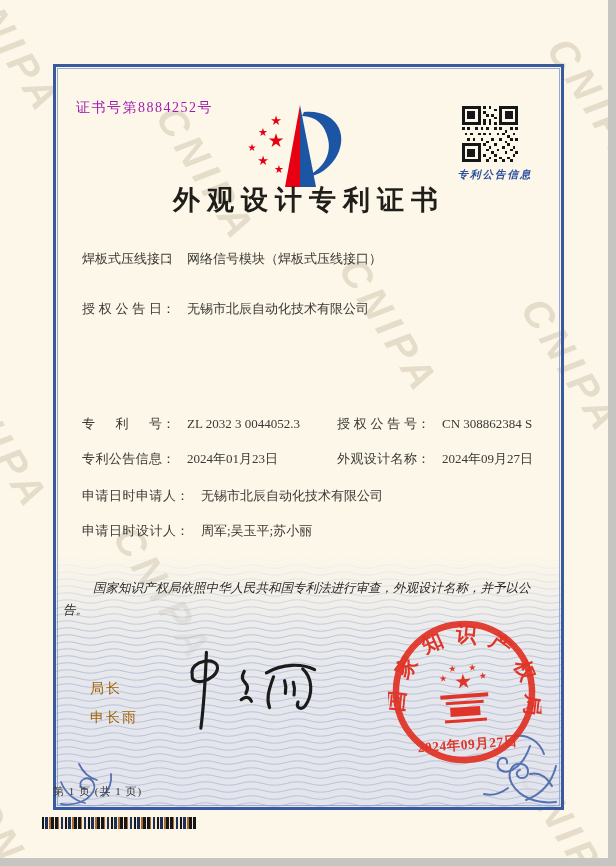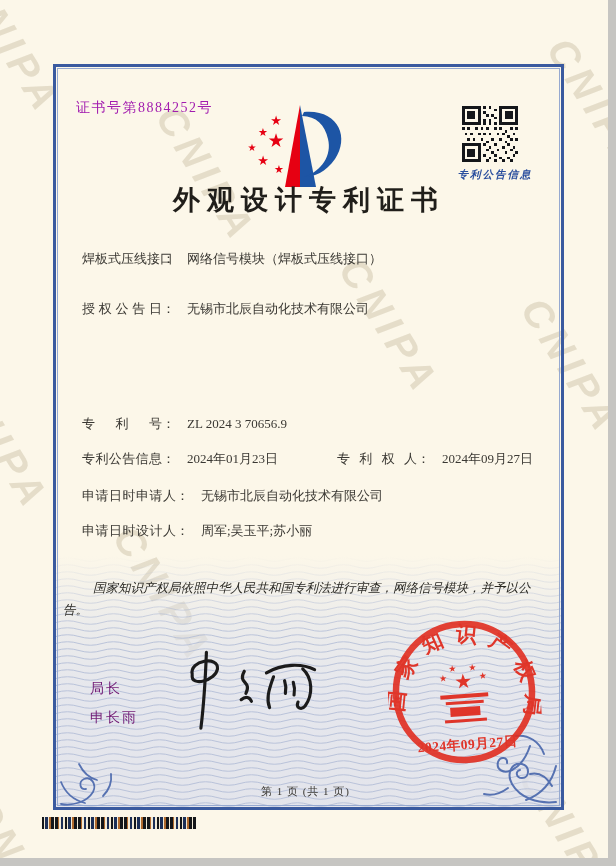--- a/index.html
+++ b/index.html
@@ -59,26 +59,26 @@
   .lbl.wide{width:94px;font-family:Liberation Mono, monospace;}
   .val{margin-left:12px;}
   .col2{position:absolute;left:255px;top:0;white-space:nowrap;}
   .statement{
     position:absolute;left:63px;top:578px;width:486px;font-size:12.5px;line-height:21.5px;
     font-style:italic;color:#2a2924;z-index:4;
   }
   .statement .l1{text-indent:2.4em;}
   .signer{
     position:absolute;left:90px;top:674px;font-family:"Liberation Sans","DejaVu Sans",sans-serif;
-    font-size:14px;color:#701a75;letter-spacing:2px;line-height:29px;z-index:4;
+    font-size:14px;color:#a16207;letter-spacing:2px;line-height:29px;z-index:4;
   }
   .signature{position:absolute;left:178px;top:645px;z-index:4;}
   .seal{position:absolute;left:388px;top:616px;width:152px;height:152px;z-index:5;transform:rotate(-4deg);opacity:0.94;}
   .page-num{
-    position:absolute;left:53px;top:784px;width:505px;text-align:center;
+    position:absolute;left:53px;top:784px;width:505px;text-align:left;
     font-size:11px;color:#3a3833;z-index:4;letter-spacing:1px;
   }
   .barcode{
     position:absolute;left:42px;top:817px;width:154px;height:12px;z-index:4;
     background:repeating-linear-gradient(90deg,
       #14161a 0 2px,#f2ead6 2px 3px,#1c2f57 3px 6px,#f2ead6 6px 7px,
       #b06a2e 7px 9px,#14161a 9px 12px,#f2ead6 12px 13px,#14161a 13px 16px,
       #b06a2e 16px 17px,#f2ead6 17px 19px,#1c2f57 19px 21px,#f2ead6 21px 23px);
   }
   .flourish{position:absolute;z-index:4;}
@@ -161,37 +161,40 @@
 
     <div class="title">外观设计专利证书</div>
 
     <div class="row" style="top:250px">
       <span class="lbl">焊板式压线接口</span><span>：</span><span class="val">网络信号模块（焊板式压线接口）</span>
     </div>
     <div class="row" style="top:300px">
       <span class="lbl">授权公告日</span><span>：</span><span class="val">无锡市北辰自动化技术有限公司</span>
     </div>
     <div class="row" style="top:415px">
-      <span class="lbl">专利号</span><span>：</span><span class="val">ZL 2024 3 70656.9</span>
+      <span class="lbl">专利号</span><span>：</span><span class="val">ZL 2032 3 0044052.3</span>
+      <span class="col2">
+        <span class="lbl">授权公告号</span><span>：</span><span class="val">CN 308862384 S</span>
+      </span>
     </div>
     <div class="row" style="top:450px">
       <span class="lbl">专利公告信息</span><span>：</span><span class="val">2024年01月23日</span>
       <span class="col2">
-        <span class="lbl">专利权人</span><span>：</span><span class="val">2024年09月27日</span>
+        <span class="lbl">外观设计名称</span><span>：</span><span class="val">2024年09月27日</span>
       </span>
     </div>
     <div class="row" style="top:487px">
       <span class="lbl wide">申请日时申请人</span><span>：</span><span class="val">无锡市北辰自动化技术有限公司</span>
     </div>
     <div class="row" style="top:522px">
       <span class="lbl wide">申请日时设计人</span><span>：</span><span class="val">周军;吴玉平;苏小丽</span>
     </div>
 
     <div class="statement">
-      <div class="l1">国家知识产权局依照中华人民共和国专利法进行审查，网络信号模块，并予以公告。</div>
+      <div class="l1">国家知识产权局依照中华人民共和国专利法进行审查，外观设计名称，并予以公告。</div>
     </div>
 
     <div class="signer">
       <div>局长</div>
       <div>申长雨</div>
     </div>
 
     <svg class="signature" width="150" height="92" viewBox="0 0 190 110" xmlns="http://www.w3.org/2000/svg">
       <g fill="none" stroke="#1b1b1b" stroke-width="4" stroke-linecap="round">
         <path d="M18,34 C14,16 52,10 50,27 C48,42 16,50 18,35"></path>

